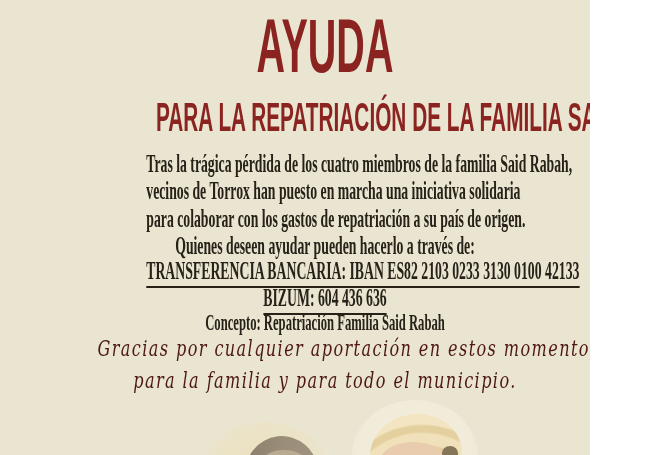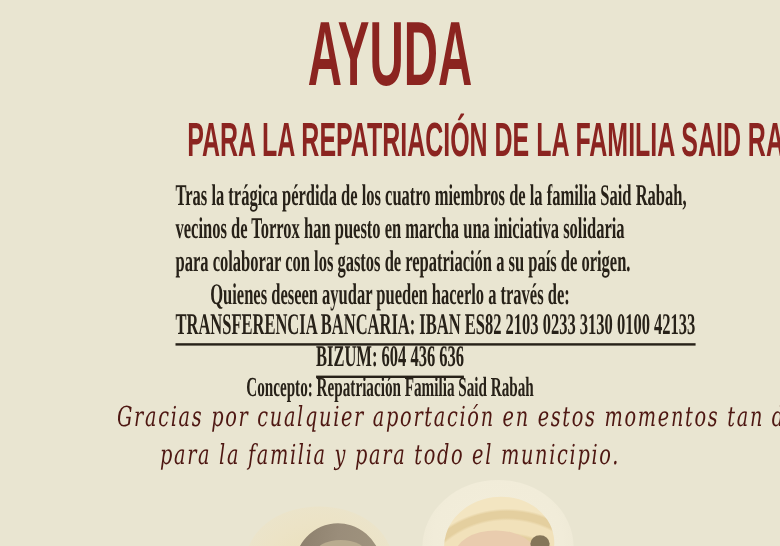--- a/index.html
+++ b/index.html
@@ -1,18 +1,18 @@
 <!DOCTYPE html>
 <html style="--background: #e9e5d1; --accent-red: #8b2420; --text-dark: #272118; --script-maroon: #4e1712;"><head>
 <meta charset="utf-8">
 <style>
   html, body { margin: 0; padding: 0; }
   #poster {
     position: relative;
-    width: 650px;
+    width: 590px;
     height: 455px;
     overflow: hidden;
     background: var(--background, #e9e5d1);
     font-family: "Liberation Serif", serif;
   }
   .line {
     position: absolute;
     left: 0;
     width: 650px;
     text-align: center;

